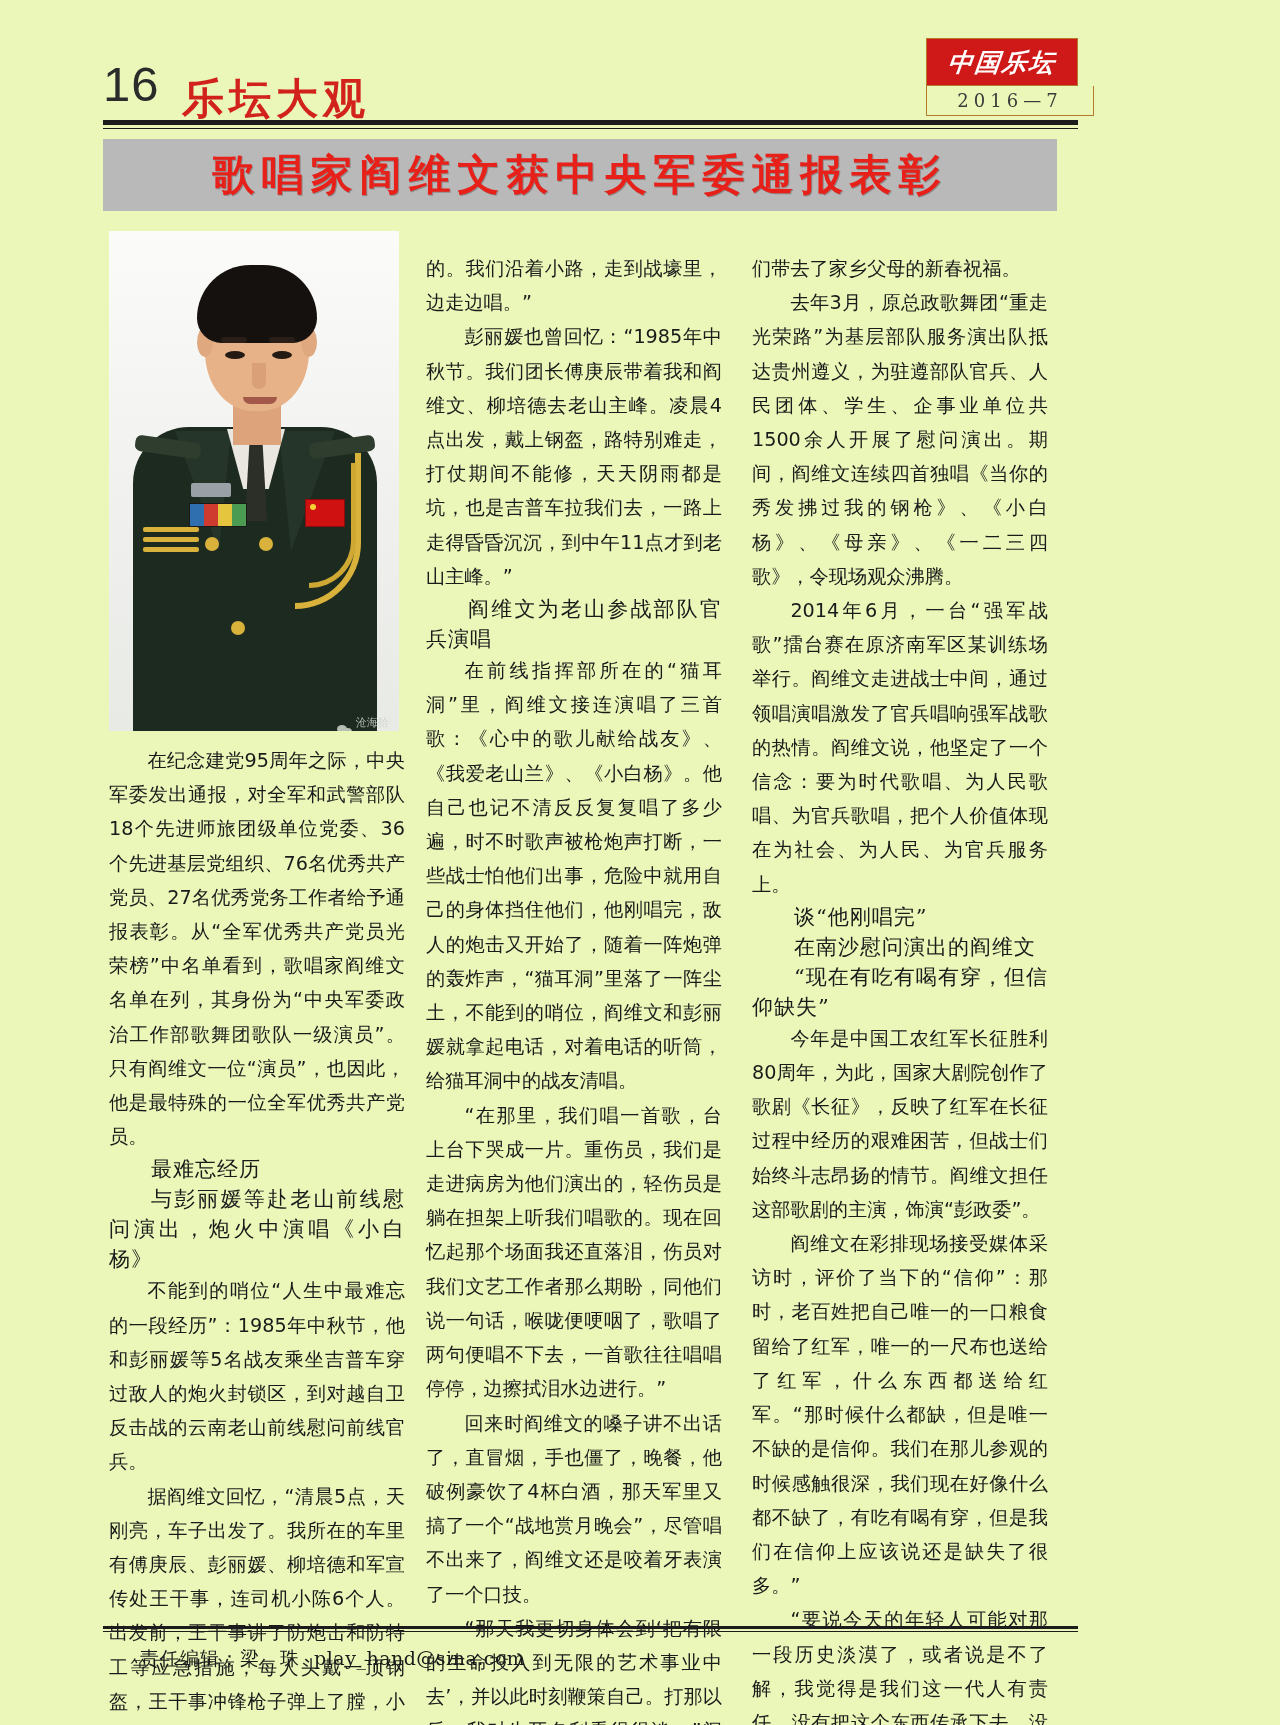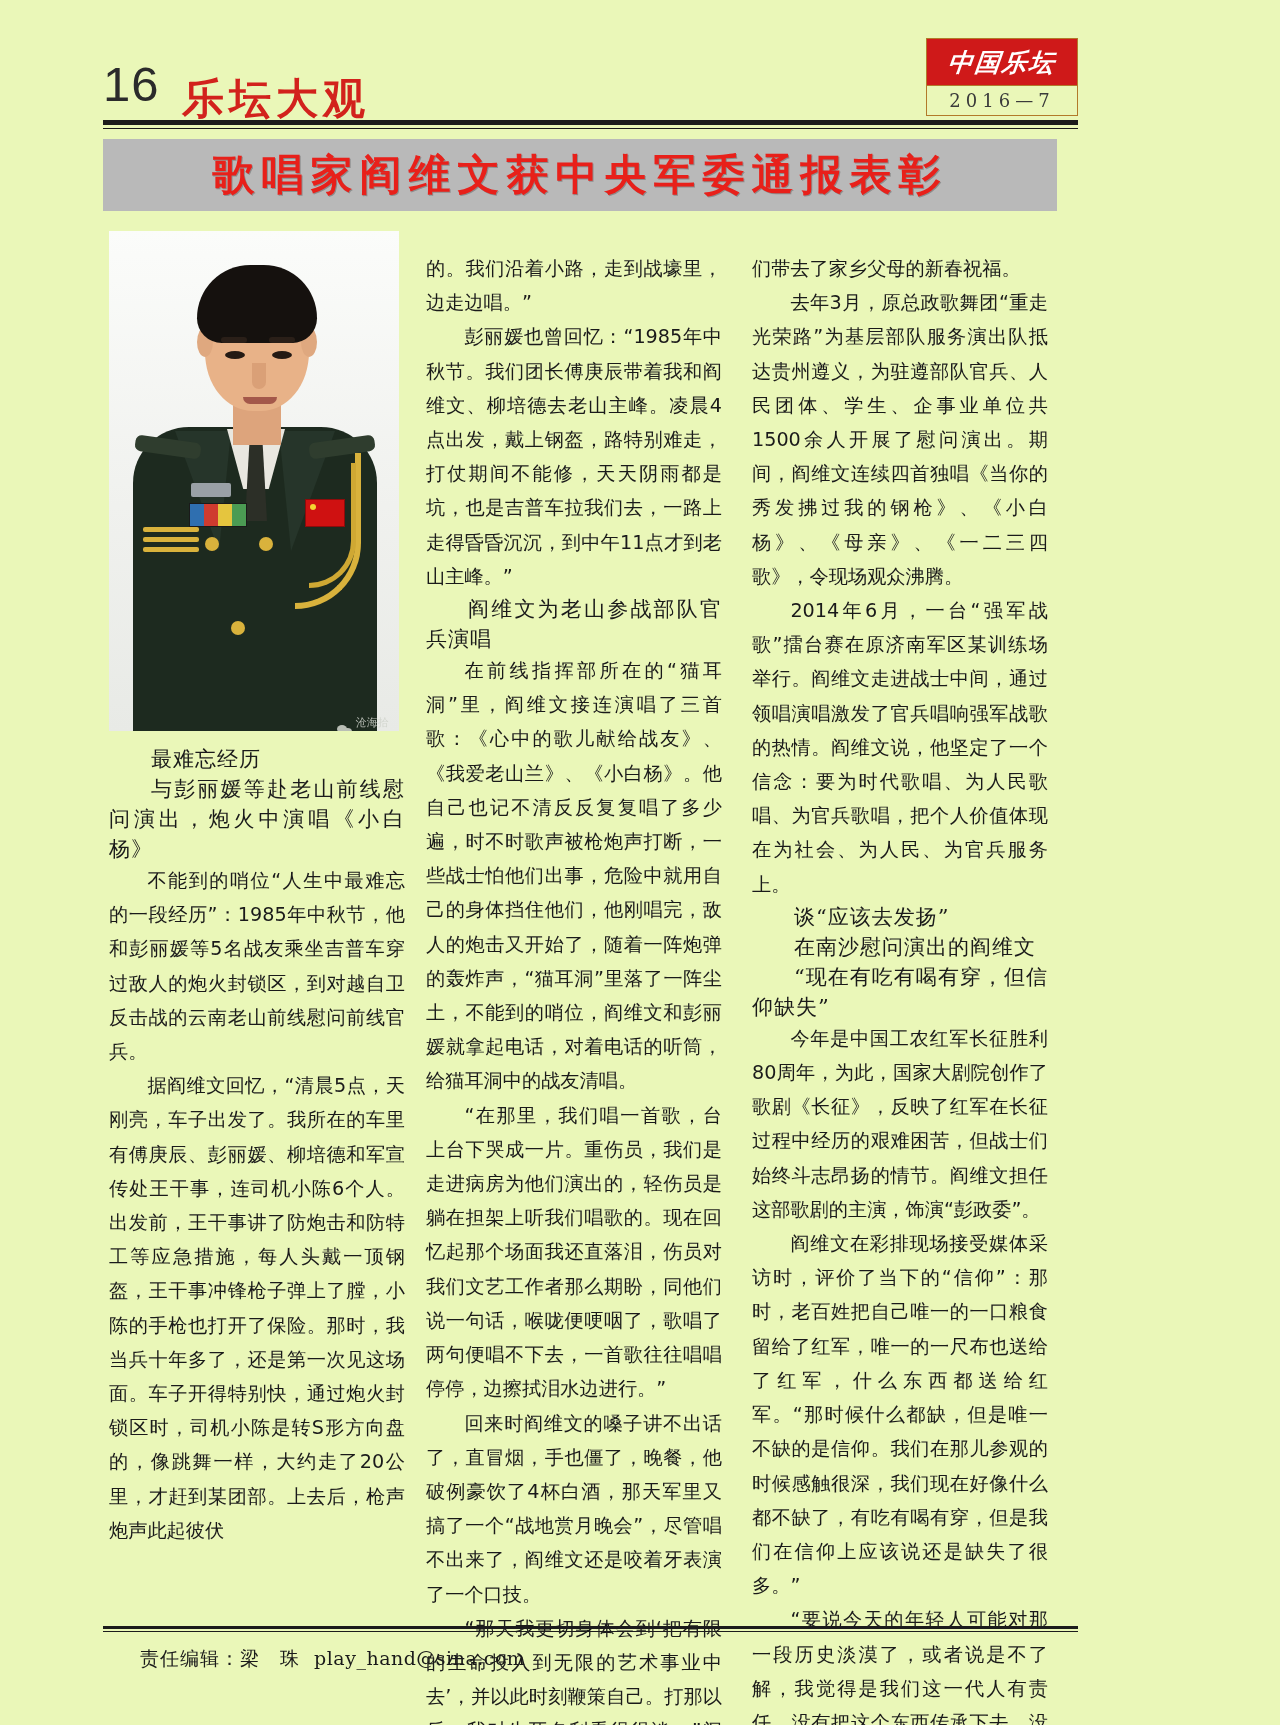--- a/index.html
+++ b/index.html
@@ -29,21 +29,21 @@
     width:152px;height:48px;background:#cf1919;
     border:1px solid #b27a2a;box-sizing:border-box;
     display:flex;align-items:center;justify-content:center;
   }
   .logo-red span{
     color:#fff;font-size:25px;font-weight:700;letter-spacing:2px;
     font-family:"DejaVu Serif","Liberation Serif",serif;
     font-style:italic;transform:skewX(-6deg);
   }
   .logo-date{
-    width:152px;height:30px;border:1px solid #b27a2a;border-top:none;
+    width:168px;height:30px;border:1px solid #b27a2a;border-top:none;
     box-sizing:border-box;background:#eaf7b8;
     display:flex;align-items:center;justify-content:center;
   }
   .logo-date span{
     color:#3a3a3a;font-size:18px;letter-spacing:5px;
     font-family:"DejaVu Serif","Liberation Serif",serif;
   }
   .rule-top{position:absolute;left:103px;top:120px;width:975px;height:5px;background:#1c1c1c;}
   .rule-top2{position:absolute;left:103px;top:128px;width:975px;height:1px;background:#1c1c1c;}
 
@@ -225,39 +225,40 @@
     <div class="watermark">
       <span class="wechat-ico">
           <i class="b1"></i>
           <i class="b2"></i>
         </span>
       <span>沧海拾贝</span>
     </div>
   </div>
 
   <div class="col" id="col1">
+      <p>在纪念建党95周年之际，中央军委发出通报，对全军和武警部队18个先进师旅团级单位党委、36个先进基层党组织、76名优秀共产党员、27名优秀党务工作者给予通报表彰。从“全军优秀共产党员光荣榜”中名单看到，歌唱家阎维文名单在列，其身份为“中央军委政治工作部歌舞团歌队一级演员”。只有阎维文一位“演员”，也因此，他是最特殊的一位全军优秀共产党员。</p>
       <p class="cap">最难忘经历</p>
       <p class="cap">与彭丽媛等赴老山前线慰问演出，炮火中演唱《小白杨》</p>
       <p>不能到的哨位“人生中最难忘的一段经历”：1985年中秋节，他和彭丽媛等5名战友乘坐吉普车穿过敌人的炮火封锁区，到对越自卫反击战的云南老山前线慰问前线官兵。</p>
       <p>据阎维文回忆，“清晨5点，天刚亮，车子出发了。我所在的车里有傅庚辰、彭丽媛、柳培德和军宣传处王干事，连司机小陈6个人。出发前，王干事讲了防炮击和防特工等应急措施，每人头戴一顶钢盔，王干事冲锋枪子弹上了膛，小陈的手枪也打开了保险。那时，我当兵十年多了，还是第一次见这场面。车子开得特别快，通过炮火封锁区时，司机小陈是转S形方向盘的，像跳舞一样，大约走了20公里，才赶到某团部。上去后，枪声炮声此起彼伏</p>
     </div>
   <div class="col" id="col2">
       <p style="text-indent: 0px;">的。我们沿着小路，走到战壕里，边走边唱。”</p>
       <p>彭丽媛也曾回忆：“1985年中秋节。我们团长傅庚辰带着我和阎维文、柳培德去老山主峰。凌晨4点出发，戴上钢盔，路特别难走，打仗期间不能修，天天阴雨都是坑，也是吉普车拉我们去，一路上走得昏昏沉沉，到中午11点才到老山主峰。”</p>
       <p class="cap">阎维文为老山参战部队官兵演唱</p>
       <p>在前线指挥部所在的“猫耳洞”里，阎维文接连演唱了三首歌：《心中的歌儿献给战友》、《我爱老山兰》、《小白杨》。他自己也记不清反反复复唱了多少遍，时不时歌声被枪炮声打断，一些战士怕他们出事，危险中就用自己的身体挡住他们，他刚唱完，敌人的炮击又开始了，随着一阵炮弹的轰炸声，“猫耳洞”里落了一阵尘土，不能到的哨位，阎维文和彭丽媛就拿起电话，对着电话的听筒，给猫耳洞中的战友清唱。</p>
       <p>“在那里，我们唱一首歌，台上台下哭成一片。重伤员，我们是走进病房为他们演出的，轻伤员是躺在担架上听我们唱歌的。现在回忆起那个场面我还直落泪，伤员对我们文艺工作者那么期盼，同他们说一句话，喉咙便哽咽了，歌唱了两句便唱不下去，一首歌往往唱唱停停，边擦拭泪水边进行。”</p>
       <p>回来时阎维文的嗓子讲不出话了，直冒烟，手也僵了，晚餐，他破例豪饮了4杯白酒，那天军里又搞了一个“战地赏月晚会”，尽管唱不出来了，阎维文还是咬着牙表演了一个口技。</p>
       <p>“那天我更切身体会到‘把有限的生命投入到无限的艺术事业中去’，并以此时刻鞭策自己。打那以后，我对生死名利看得很淡。”阎维文说。</p>
     </div>
   <div class="col" id="col3">
       <p style="text-indent: 0px;">们带去了家乡父母的新春祝福。</p>
       <p>去年3月，原总政歌舞团“重走光荣路”为基层部队服务演出队抵达贵州遵义，为驻遵部队官兵、人民团体、学生、企事业单位共1500余人开展了慰问演出。期间，阎维文连续四首独唱《当你的秀发拂过我的钢枪》、《小白杨》、《母亲》、《一二三四歌》，令现场观众沸腾。</p>
       <p>2014年6月，一台“强军战歌”擂台赛在原济南军区某训练场举行。阎维文走进战士中间，通过领唱演唱激发了官兵唱响强军战歌的热情。阎维文说，他坚定了一个信念：要为时代歌唱、为人民歌唱、为官兵歌唱，把个人价值体现在为社会、为人民、为官兵服务上。</p>
-      <p class="cap">谈“应该去发扬”</p>
+      <p class="cap">谈“他刚唱完”</p>
       <p class="cap">在南沙慰问演出的阎维文</p>
       <p class="cap">“现在有吃有喝有穿，但信仰缺失”</p>
       <p>今年是中国工农红军长征胜利80周年，为此，国家大剧院创作了歌剧《长征》，反映了红军在长征过程中经历的艰难困苦，但战士们始终斗志昂扬的情节。阎维文担任这部歌剧的主演，饰演“彭政委”。</p>
       <p>阎维文在彩排现场接受媒体采访时，评价了当下的“信仰”：那时，老百姓把自己唯一的一口粮食留给了红军，唯一的一尺布也送给了红军，什么东西都送给红军。“那时候什么都缺，但是唯一不缺的是信仰。我们在那儿参观的时候感触很深，我们现在好像什么都不缺了，有吃有喝有穿，但是我们在信仰上应该说还是缺失了很多。”</p>
       <p>“要说今天的年轻人可能对那一段历史淡漠了，或者说是不了解，我觉得是我们这一代人有责任，没有把这个东西传承下去，没有让他们了解。我认为作为一个中国人都应该了解我们今天的生活是怎么来的。不应该把这段历史忘记。”阎维文表示，“民族的东西，应该牢牢的记住，应该去发扬，否则是一件很可怕的事情”。</p>
     </div>
 
   <div class="rule-bot"></div>
   <div class="rule-bot2"></div>
   <div class="footer">

